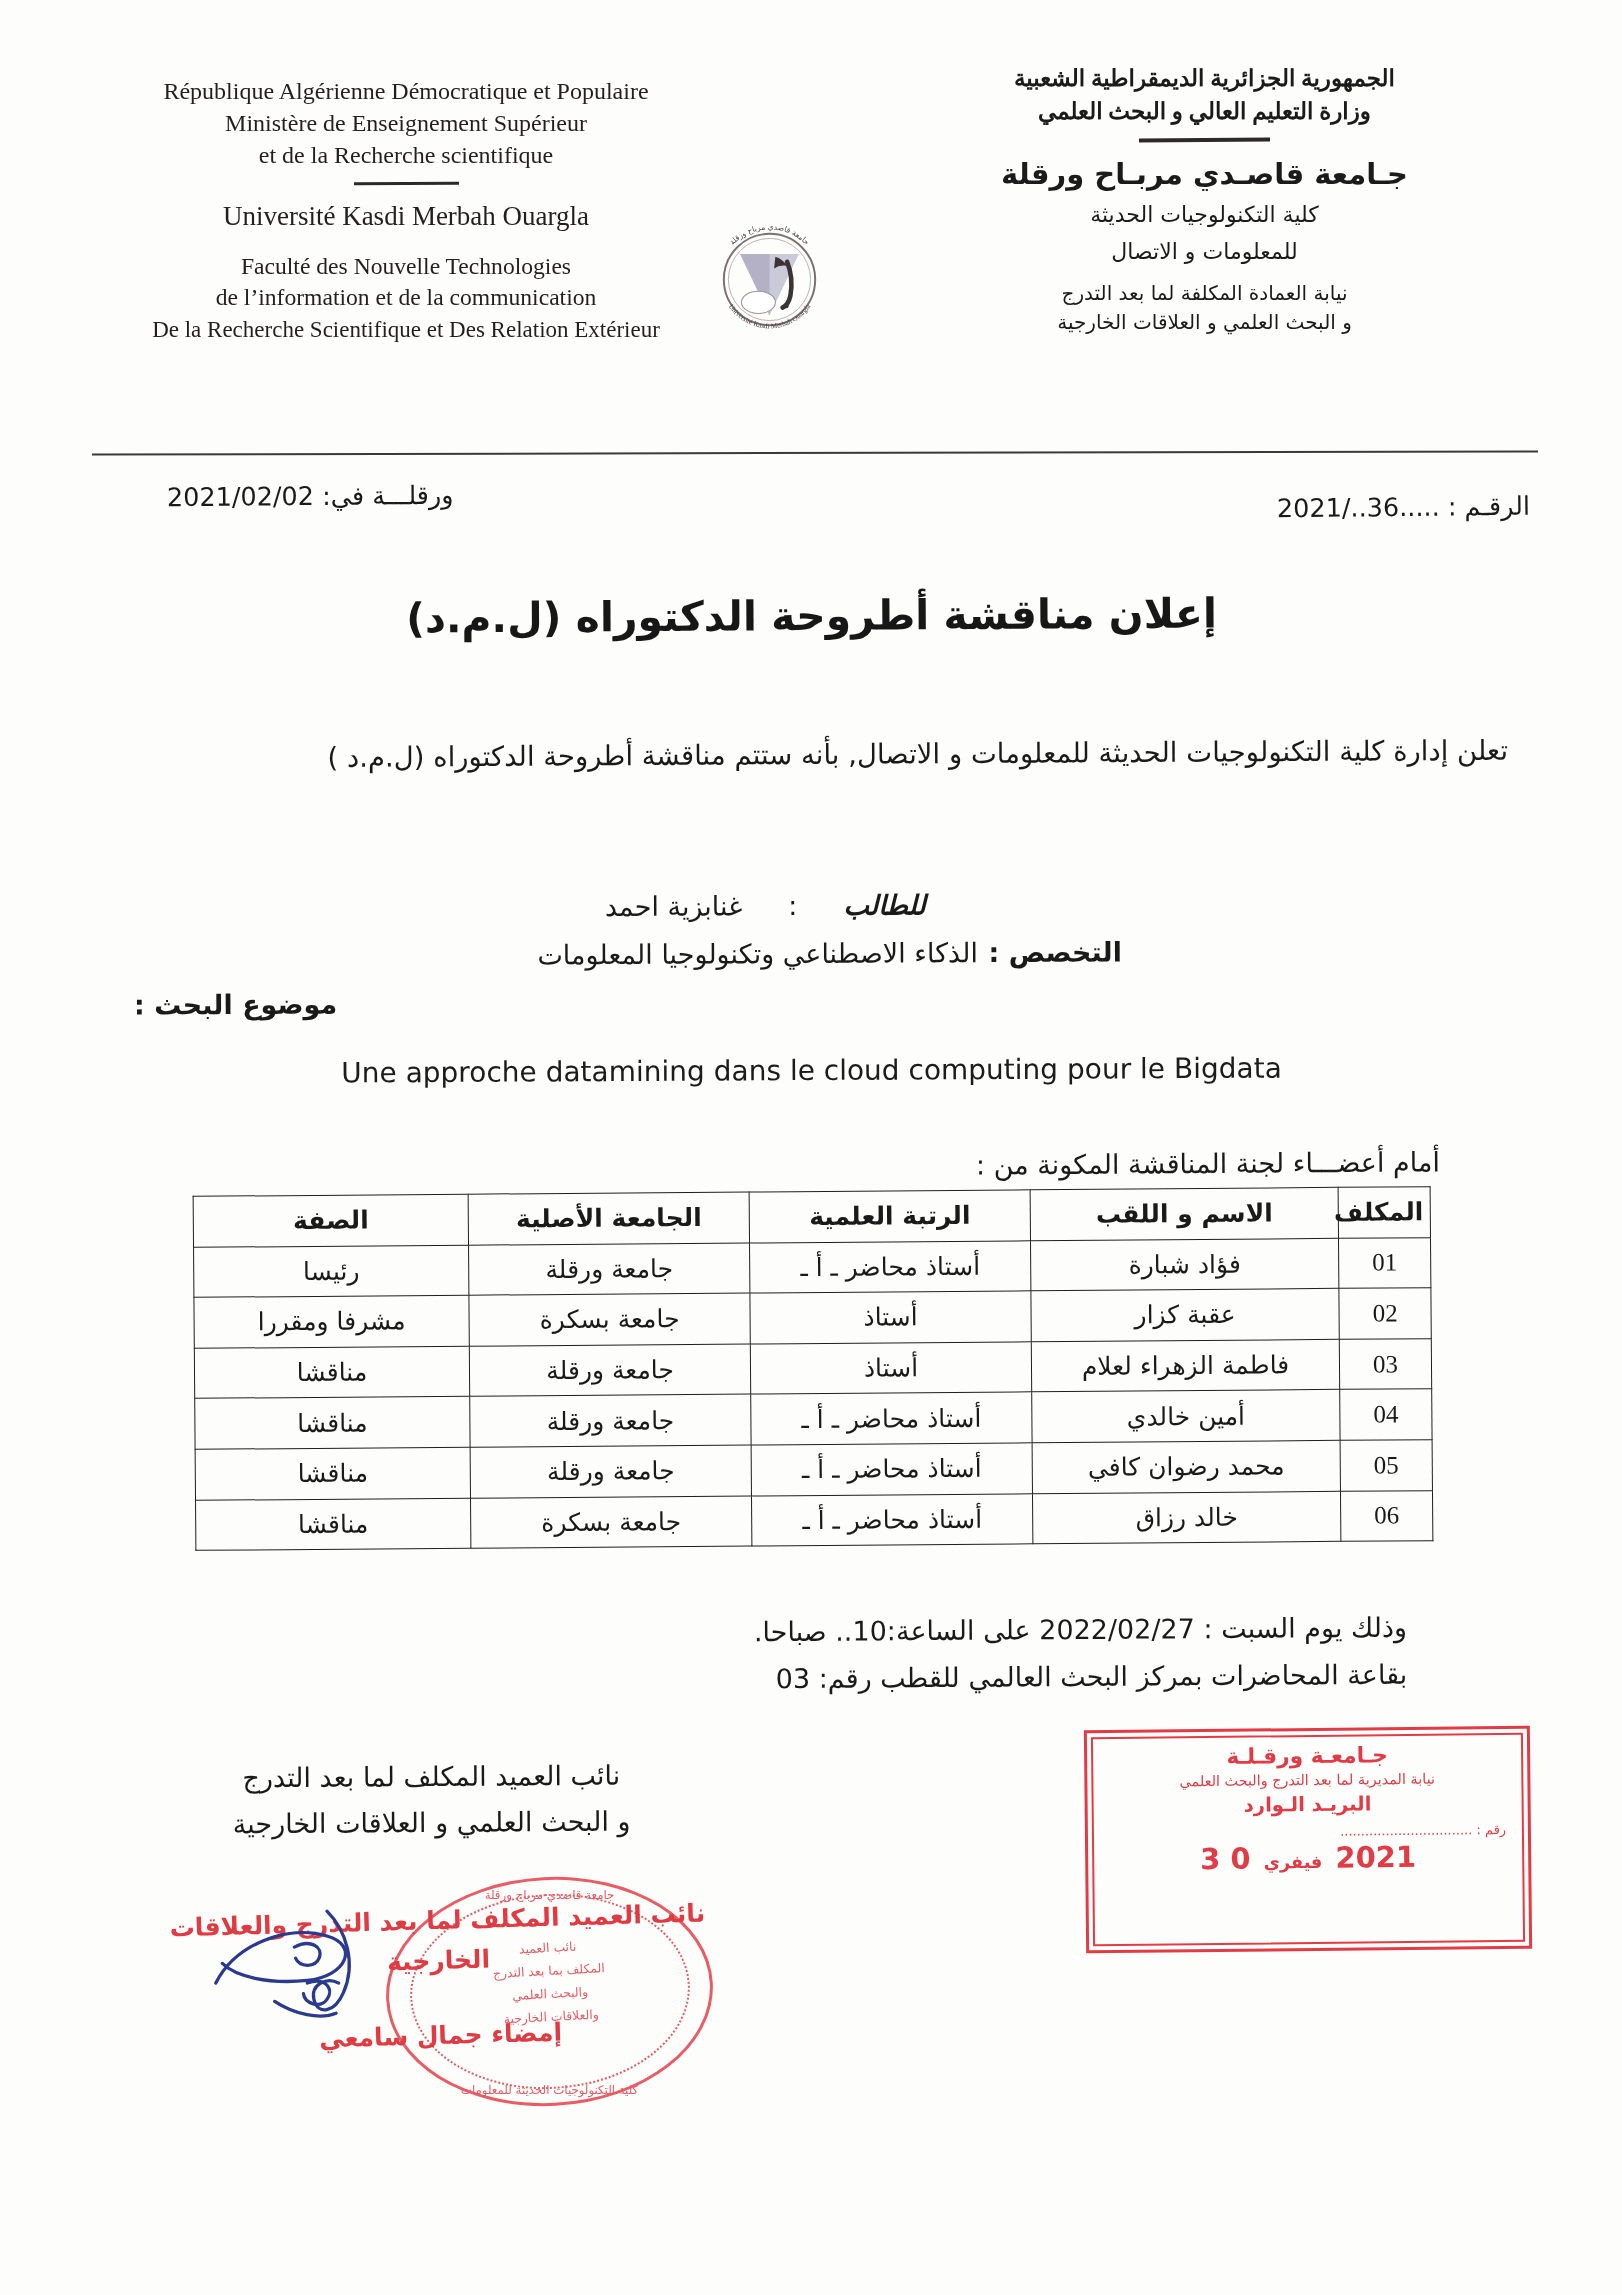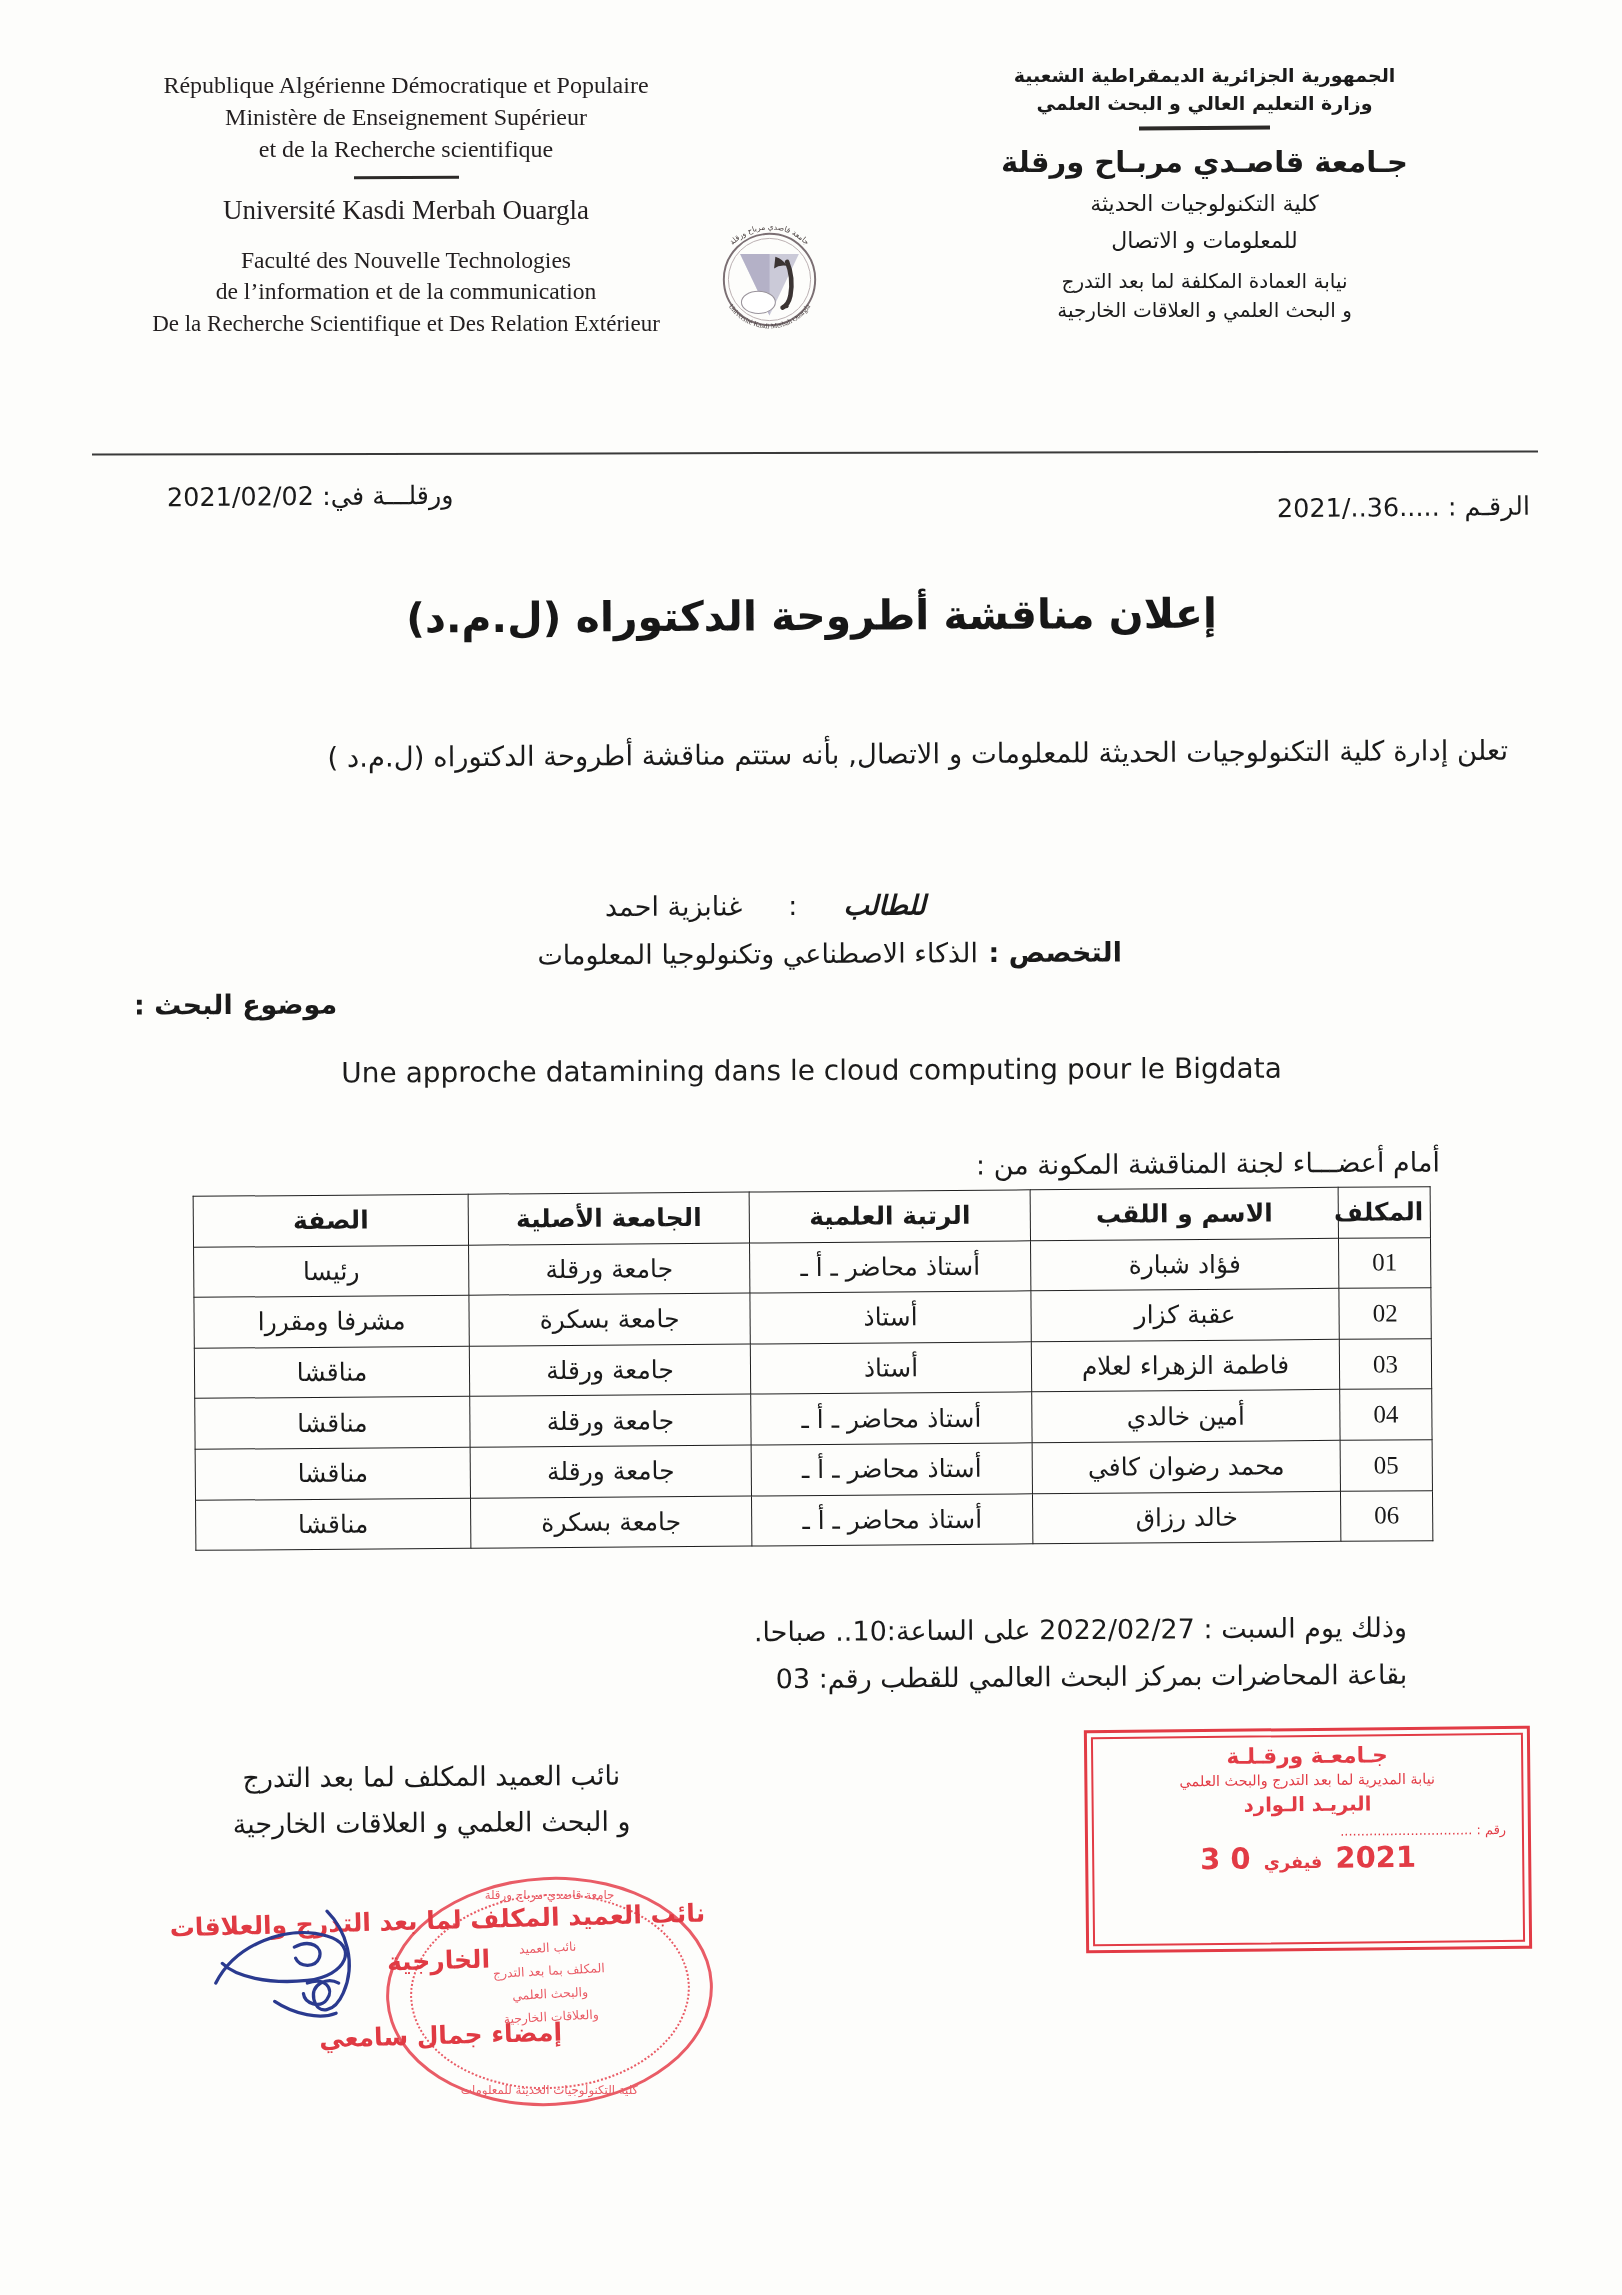--- a/index.html
+++ b/index.html
@@ -21,21 +21,21 @@
   .header {
     position: absolute;
     top: 62px;
     left: 0;
     width: 1623px;
     height: 366px;
   }
   .hdr-fr {
     position: absolute;
     left: 79px;
-    top: 8px;
+    top: 14px;
     width: 654px;
     text-align: center;
     font-family: "Liberation Serif", "DejaVu Serif", serif;
     color: #231f20;
   }
   .hdr-fr .l1 { font-size: 24px; line-height: 1.33; white-space: nowrap; }
   .hdr-fr .l2 { font-size: 24px; line-height: 1.33; }
   .fr-rule {
     width: 105px; height: 3.3px; background: #2c2a28;
     margin: 10.5px auto 13px auto;
@@ -48,21 +48,21 @@
   .hdr-ar {
     position: absolute;
     right: 85px;
     top: 0;
     width: 667px;
     text-align: center;
     direction: rtl;
     font-family: "DejaVu Sans", "Liberation Sans", sans-serif;
     color: #1b1b1b;
   }
-  .hdr-ar .a1 { font-size: 19px; font-weight: 700; line-height: 1.45; }
+  .hdr-ar .a1 { font-size: 23px; font-weight: 700; line-height: 1.45; font-family: Liberation Serif, serif; }
   .ar-rule {
     width: 131px; height: 3.9px; background: #2c2a28;
     margin: 9.2px auto 11.8px auto;
     transform: rotate(-0.4deg);
   }
   .hdr-ar .a-uni { font-size: 29px; font-weight: 700; letter-spacing: 1.3px; line-height: 1.4; }
   .hdr-ar .a-fac { font-size: 22px; line-height: 1.45; margin-top: 5.2px; }
   .hdr-ar .a-sub { font-size: 20px; line-height: 1.45; margin-top: 10.5px; }
 
   

